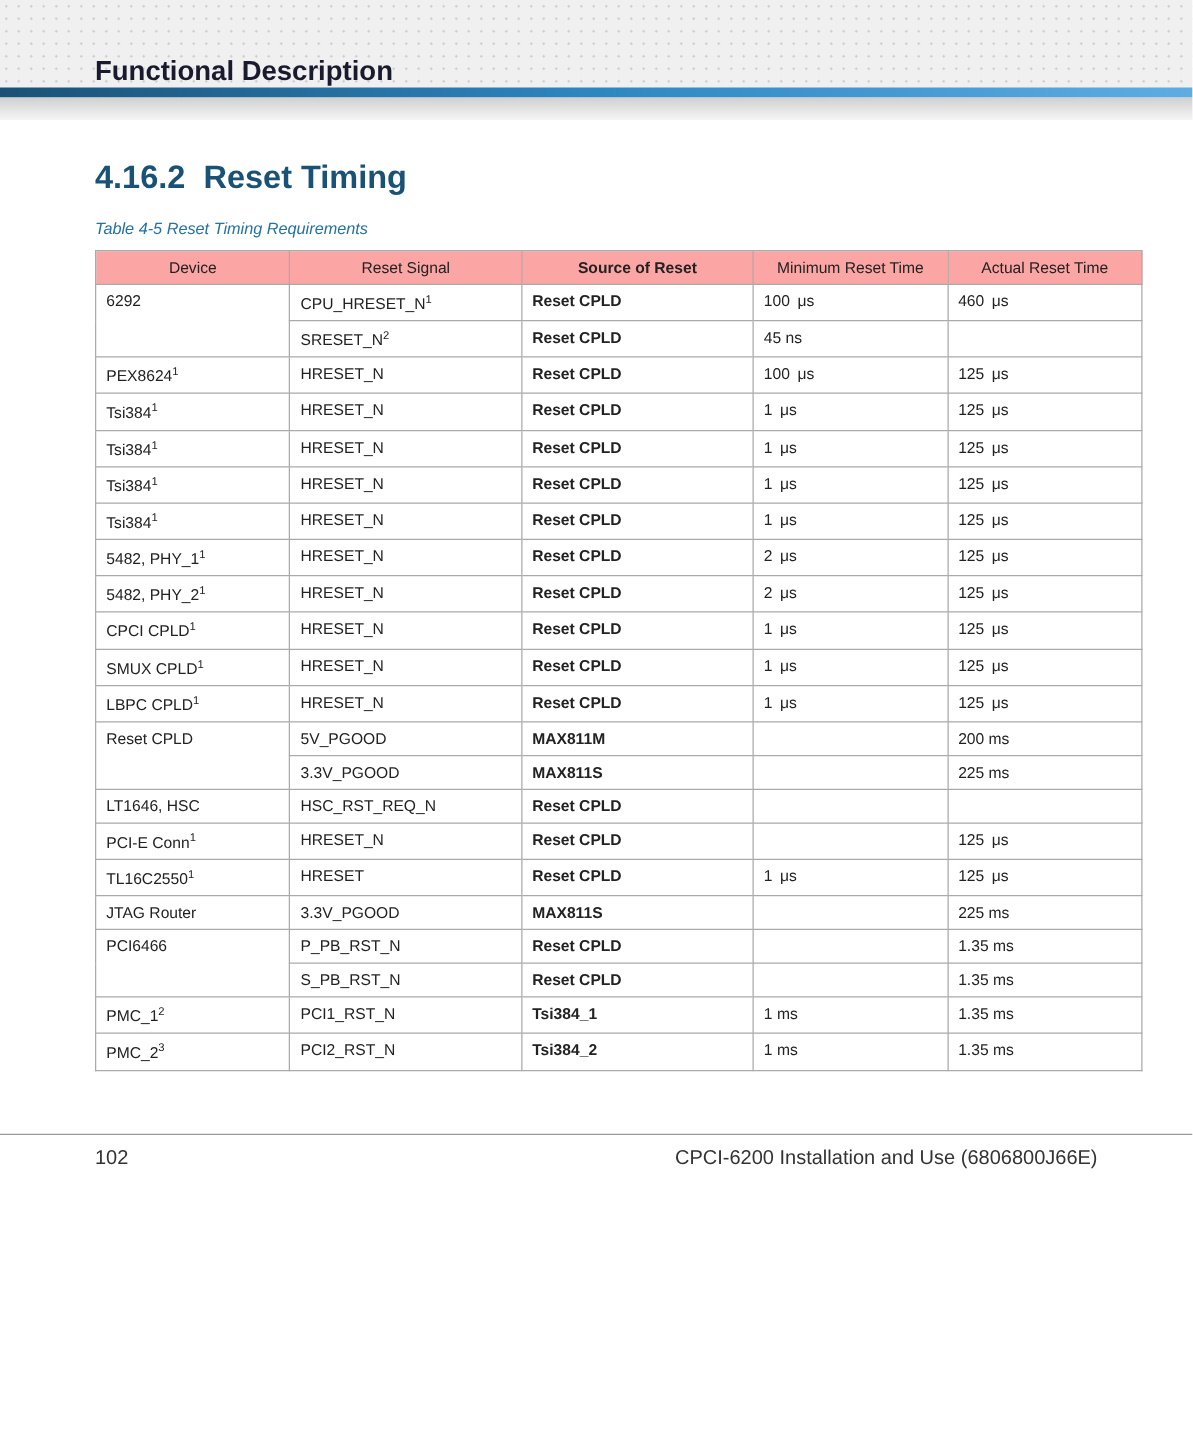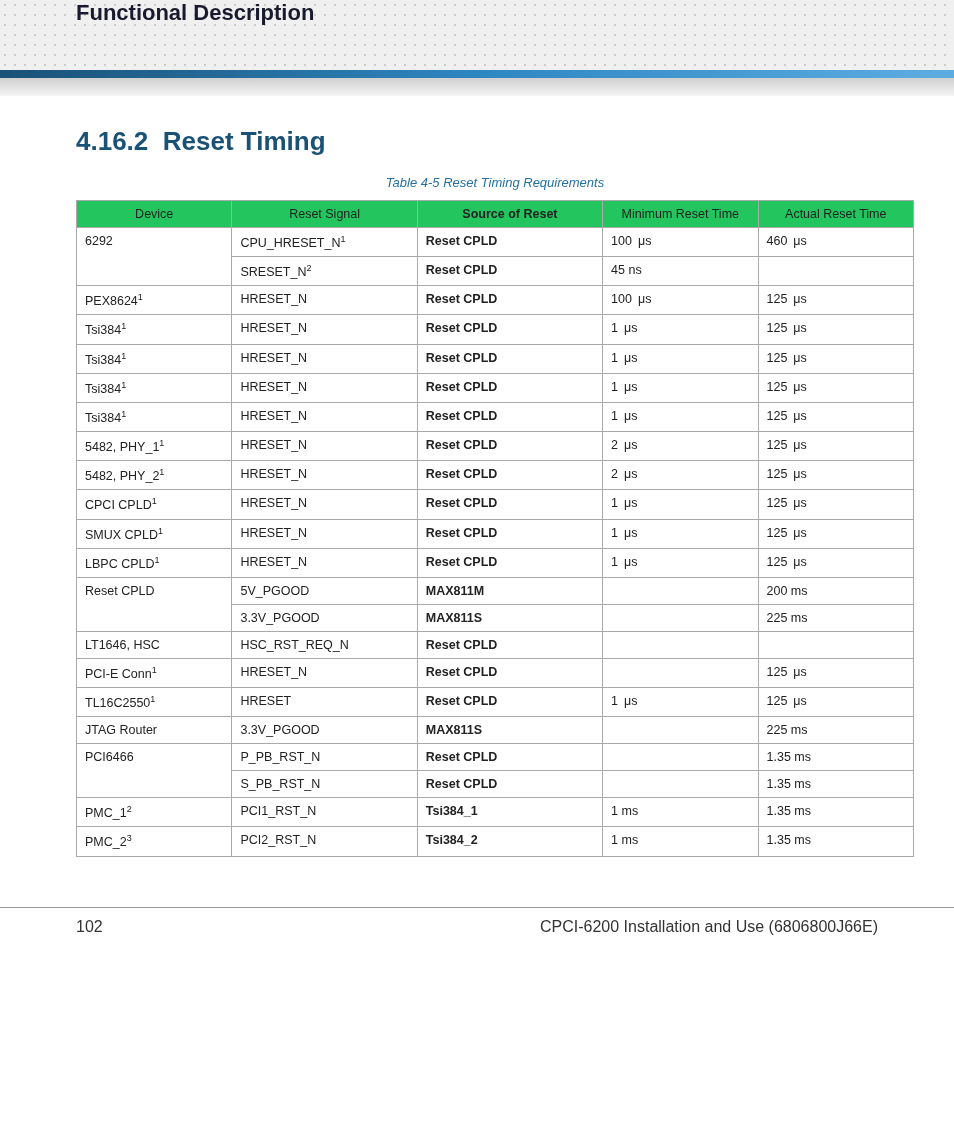--- a/index.html
+++ b/index.html
@@ -16,21 +16,21 @@
     .header-section {
       background: #f0f0f0;
       padding: 0;
       position: relative;
     }
     .dot-pattern {
       background-image: radial-gradient(circle, #ccc 1px, transparent 1px);
       background-size: 10px 10px;
       height: 70px;
       display: flex;
-      align-items: flex-start;
+      align-items: flex-end;
       padding-left: 76px;
     }
     .header-title {
       font-size: 22px;
       font-weight: bold;
       color: #1a1a2e;
     }
     .blue-bar {
       height: 8px;
       background: linear-gradient(to right, #1a5276, #2e86c1, #5dade2);
@@ -58,37 +58,36 @@
       line-height: 1.6;
       margin-bottom: 24px;
       max-width: 720px;
     }
 
     .table-caption {
       font-size: 13px;
       color: #2471a3;
       font-style: italic;
       margin-bottom: 10px;
-      text-align: center;
     }
 
     
     table {
       border-collapse: collapse;
       width: 100%;
       font-size: 12.5px;
     }
     th, td {
       border: 1px solid #aaa;
       padding: 6px 8px;
       vertical-align: top;
     }
     th {
       font-weight: normal;
-      background: #22c55e;
+      background: #fca5a5;
     }
     thead th {
       font-weight: normal;
     }
     td {
       background: #fff;
     }
     
     .col-device { width: 130px; }
     .col-signal { width: 155px; }

